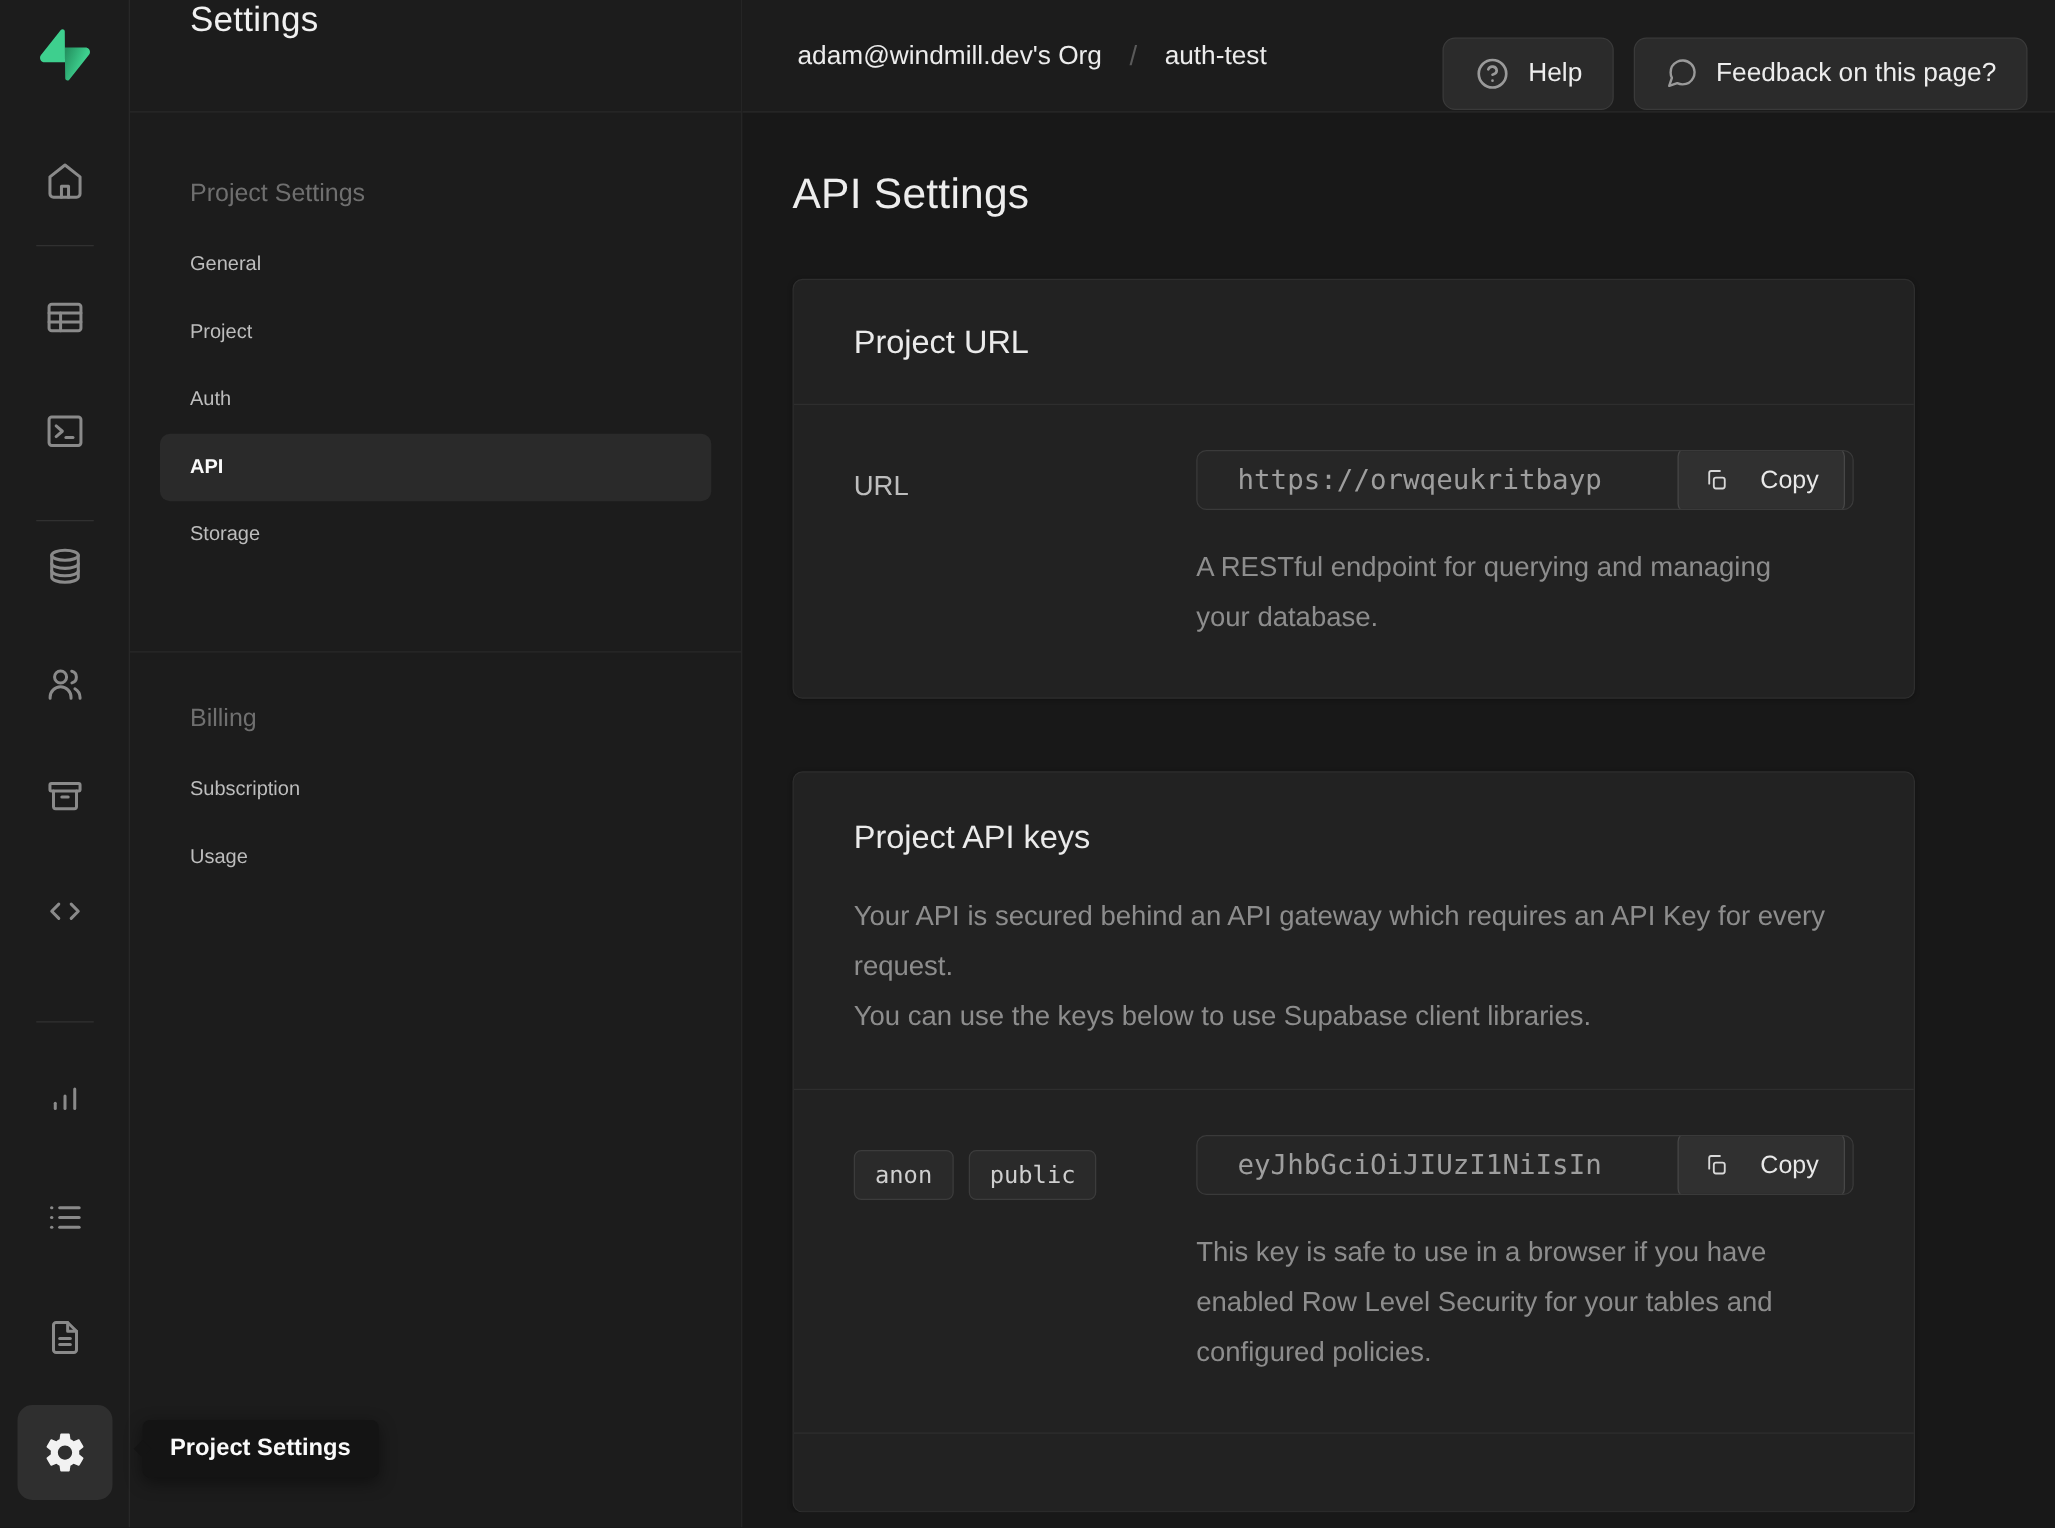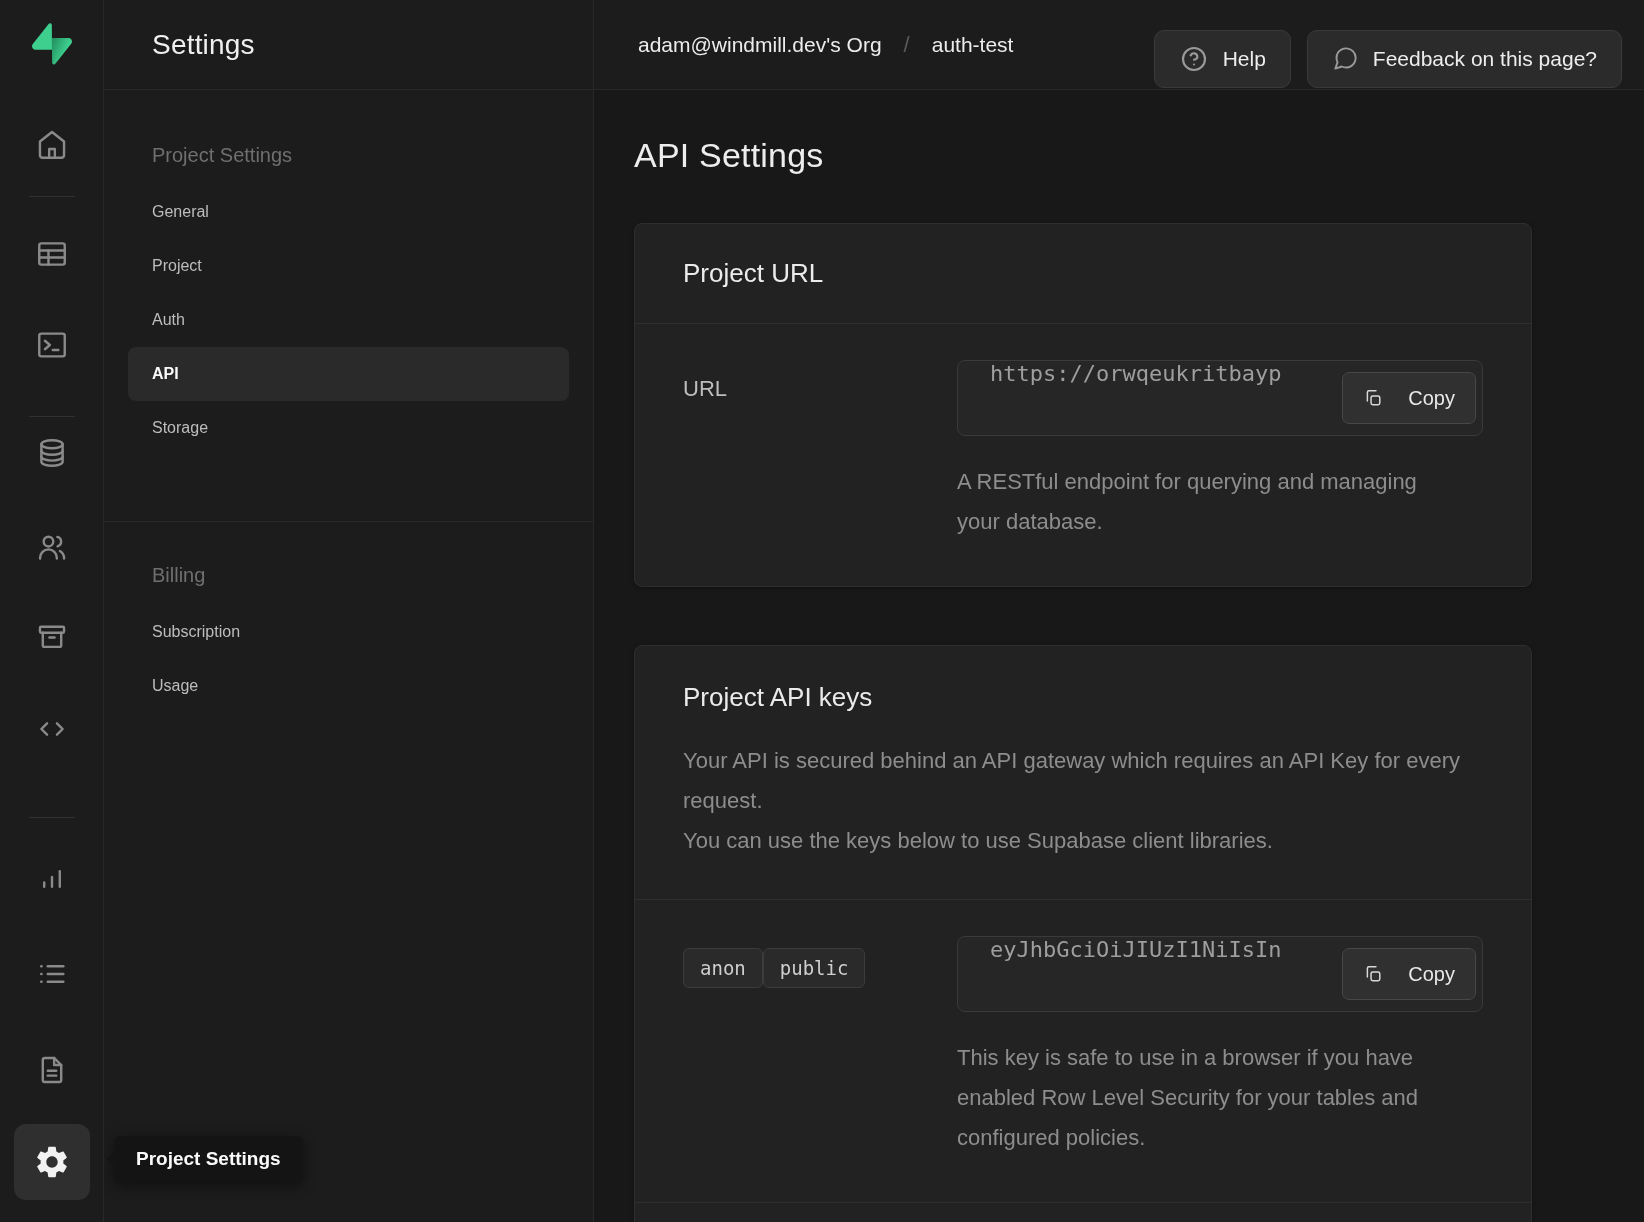--- a/index.html
+++ b/index.html
@@ -28,21 +28,21 @@
   .tooltip { position:absolute; left:114px; top:1136px; z-index:20; background:#141414;
              color:#fafafa; font-size:19px; font-weight:700; padding:12px 22px; border-radius:6px;
              white-space:nowrap; box-shadow:0 4px 14px rgba(0,0,0,.45); }
   .tooltip::before { content:""; position:absolute; left:-5px; top:50%; width:10px; height:10px;
              background:#141414; transform:translateY(-50%) rotate(45deg); }
 
   
   .sidenav { width:490px; flex:0 0 490px; background:#1c1c1c; border-right:1px solid #282828;
              display:flex; flex-direction:column; }
   .sidenav-header { height:90px; flex:0 0 90px; border-bottom:1px solid #282828;
-                    display:flex; align-items:center; padding:0 48px; }
+                    display:flex; align-items:flex-start; padding:0 48px; }
   .sidenav-title { font-size:28px; font-weight:400; color:#f0f0f0; letter-spacing:.2px; }
   .sidenav-body { padding-top:18px; }
   .section-label { font-size:20px; color:#6f6f6f; padding:36px 48px 18px 48px; }
   .nav-list { list-style:none; padding:0 24px; }
   .nav-item { height:54px; display:flex; align-items:center; padding:0 24px;
               font-size:16px; color:#bdbdbd; border-radius:8px; cursor:pointer; }
   .nav-item.active { background:#2a2a2a; color:#fafafa; font-weight:700; }
   .nav-divider { border-top:1px solid #282828; margin:66px 0 6px 0; }
 
   
@@ -69,26 +69,26 @@
   .card-title { font-size:26px; font-weight:400; color:#ebebeb; }
   .card-header .card-title { margin-bottom:28px; }
   .card-header.title-only { padding:34px 48px; }
   .card-header.title-only .card-title { margin-bottom:0; }
   .card-desc { font-size:22px; line-height:40px; color:#8d8d8d; max-width:810px; }
   .card-sep { border-top:1px solid #2e2e2e; }
   .card-row { display:flex; padding:36px 48px 44px 48px; }
   .row-label { flex:0 0 274px; font-size:22px; color:#bdbdbd; padding-top:16px; }
   .row-field { flex:1 1 auto; min-width:0; }
 
-  .badge-group { display:flex; padding-top:12px; }
+  .badge-group { display:flex; gap:12px; padding-top:12px; }
   .badge { background:#2a2a2a; border:1px solid #3c3c3c; border-radius:6px; padding:8px 16px;
            font-family:"DejaVu Sans Mono", monospace; font-size:19px; color:#cfcfcf; }
 
-  .input-wrap { position:relative; width:100%; height:76px; background:#262626;
-                border:1px solid #3a3a3a; border-radius:8px; display:flex; 
+  .input-wrap { position:relative; width:100%; height:48px; background:#262626;
+                border:1px solid #3a3a3a; border-radius:8px; display:flex; align-items:center;
                 padding:0 150px 0 32px; overflow:hidden; }
   .input-value { font-family:"DejaVu Sans Mono", monospace; font-size:22px; color:#9e9e9e;
                  white-space:nowrap; overflow:hidden; }
   .copy-btn { position:absolute; right:6px; top:50%; transform:translateY(-50%);
               display:flex; align-items:center; gap:24px; height:52px; padding:0 20px;
               background:#303030; border:1px solid #474747; border-radius:7px;
               color:#e8e8e8; font-size:20px; cursor:pointer; font-family:inherit; }
   .copy-btn svg { width:21px; height:21px; color:#d8d8d8; }
   .field-desc { margin-top:26px; font-size:22px; line-height:40px; color:#8d8d8d; }
   .url-desc { max-width:480px; }

